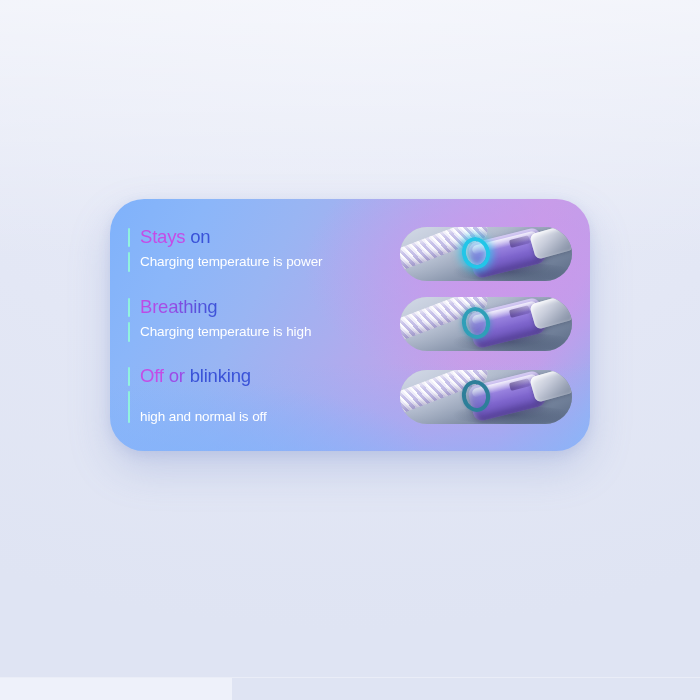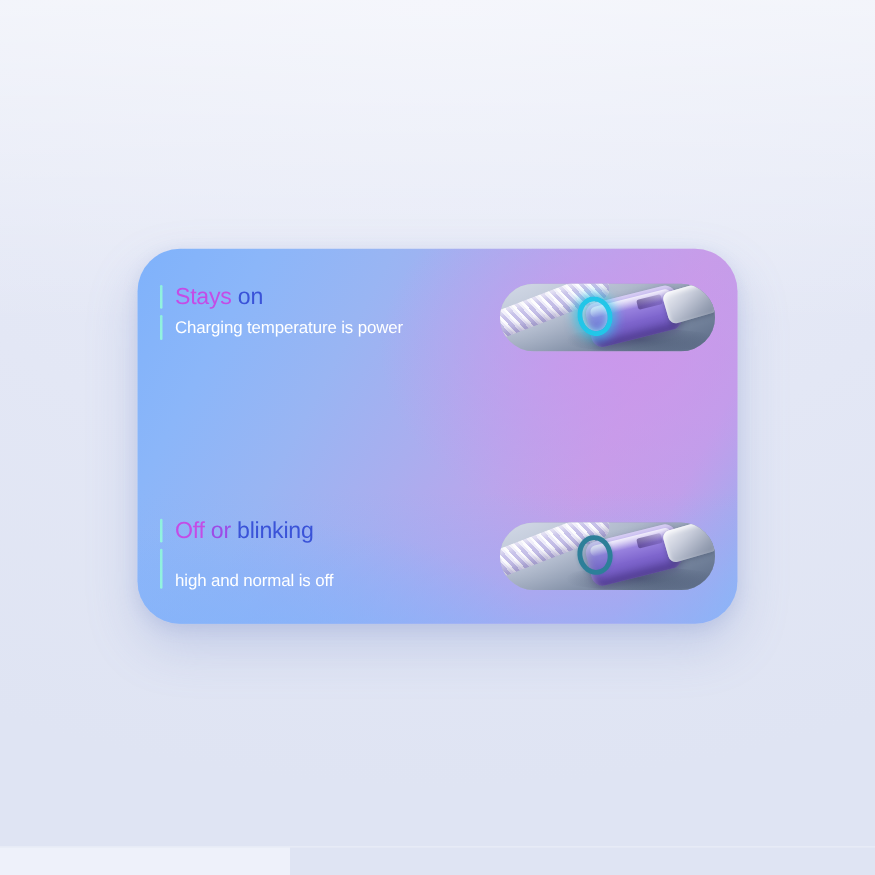--- a/index.html
+++ b/index.html
@@ -39,21 +39,21 @@
     left: 0; bottom: 22px; width: 700px; height: 1px;
     background: rgba(255,255,255,0.35);
   }
 
   
   #indicator-card {
     position: absolute;
     left: 110px;
     top: 199px;
     width: 480px;
-    height: 300px;
+    height: 252px;
     border-radius: 34px;
     background:
       linear-gradient(118deg,
         #7fb2fb 0%,
         #8bb6f9 16%,
         #99b5f3 32%,
         #a9aeef 47%,
         #b9a6ec 60%,
         #c69fe8 72%,
         #bfa0ea 84%,
@@ -291,35 +291,54 @@
         <div class="cable-braid"></div>
         <div class="cable-housing">
           <div class="housing-gloss"></div>
           <div class="housing-label"></div>
         </div>
         <div class="led-ring"></div>
         <div class="cable-tip"></div>
       </div>
     </div>
 
-
-    <div class="indicator-row row-off tall">
+    <div class="indicator-row row-dim">
       <div class="row-text">
         <span class="accent-bar title-bar"></span>
         <span class="accent-bar desc-bar"></span>
-        <div class="row-title"><span class="tk-magenta">Off</span><span class="tk-violet"> or </span><span class="tk-blue">blinking</span></div>
-        <div class="row-desc"><br><span>high and normal is off</span></div>
+        <div class="row-title"><span class="tk-grad">Breathing</span></div>
+        <div class="row-desc">Charging temperature is high</div>
       </div>
       <div class="row-thumb">
         <div class="thumb-sweep"></div>
         <div class="cable-shadow"></div>
         <div class="cable-braid"></div>
         <div class="cable-housing">
           <div class="housing-gloss"></div>
           <div class="housing-label"></div>
         </div>
         <div class="led-ring"></div>
         <div class="cable-tip"></div>
       </div>
     </div>
 
+    <div class="indicator-row row-off tall">
+      <div class="row-text">
+        <span class="accent-bar title-bar"></span>
+        <span class="accent-bar desc-bar"></span>
+        <div class="row-title"><span class="tk-magenta">Off</span><span class="tk-violet"> or </span><span class="tk-blue">blinking</span></div>
+        <div class="row-desc"><br><span>high and normal is off</span></div>
+      </div>
+      <div class="row-thumb">
+        <div class="thumb-sweep"></div>
+        <div class="cable-shadow"></div>
+        <div class="cable-braid"></div>
+        <div class="cable-housing">
+          <div class="housing-gloss"></div>
+          <div class="housing-label"></div>
+        </div>
+        <div class="led-ring"></div>
+        <div class="cable-tip"></div>
+      </div>
+    </div>
+
   </div>
 </div>
 
 </body></html>

